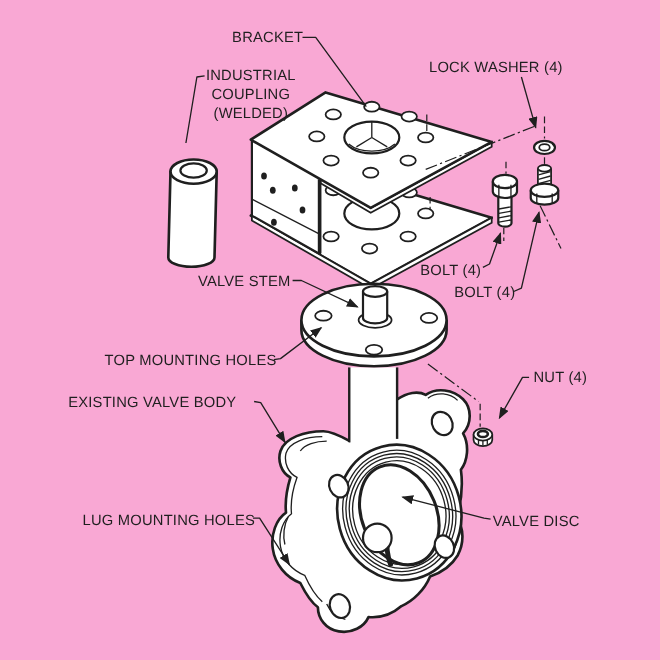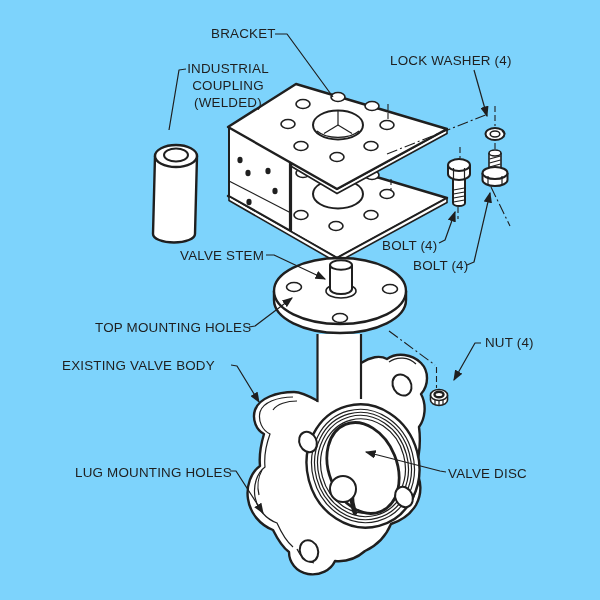--- a/index.html
+++ b/index.html
@@ -1,16 +1,16 @@
 <!DOCTYPE html>
 <html><head>
 <meta charset="utf-8">
 <style>
   html,body{margin:0;padding:0;background:#ffffff;}
-  .stage{position:relative;width:600px;height:600px;background:#7dd3fc;overflow:hidden;
+  .stage{position:relative;width:600px;height:600px;background:#f9a8d4;overflow:hidden;
          font-family:"Liberation Sans", sans-serif;}
   svg{position:absolute;left:0;top:0;}
   .lbl{font-family:"Liberation Sans", sans-serif;font-size:13.4px;fill:#1f1f1f;letter-spacing:.2px;}
   .ol{fill:#ffffff;stroke:#1f1f1f;stroke-width:2.4;stroke-linejoin:round;}
   .ol2{fill:#ffffff;stroke:#1f1f1f;stroke-width:2;stroke-linejoin:round;}
   .thin{fill:none;stroke:#1f1f1f;stroke-width:1.2;}
   .det{fill:#ffffff;stroke:#1f1f1f;stroke-width:1.6;}
   .leader{fill:none;stroke:#1f1f1f;stroke-width:1.2;stroke-linejoin:round;}
   .cl{fill:none;stroke:#1f1f1f;stroke-width:1.1;}
   .dash{stroke-dasharray:6 3;}

